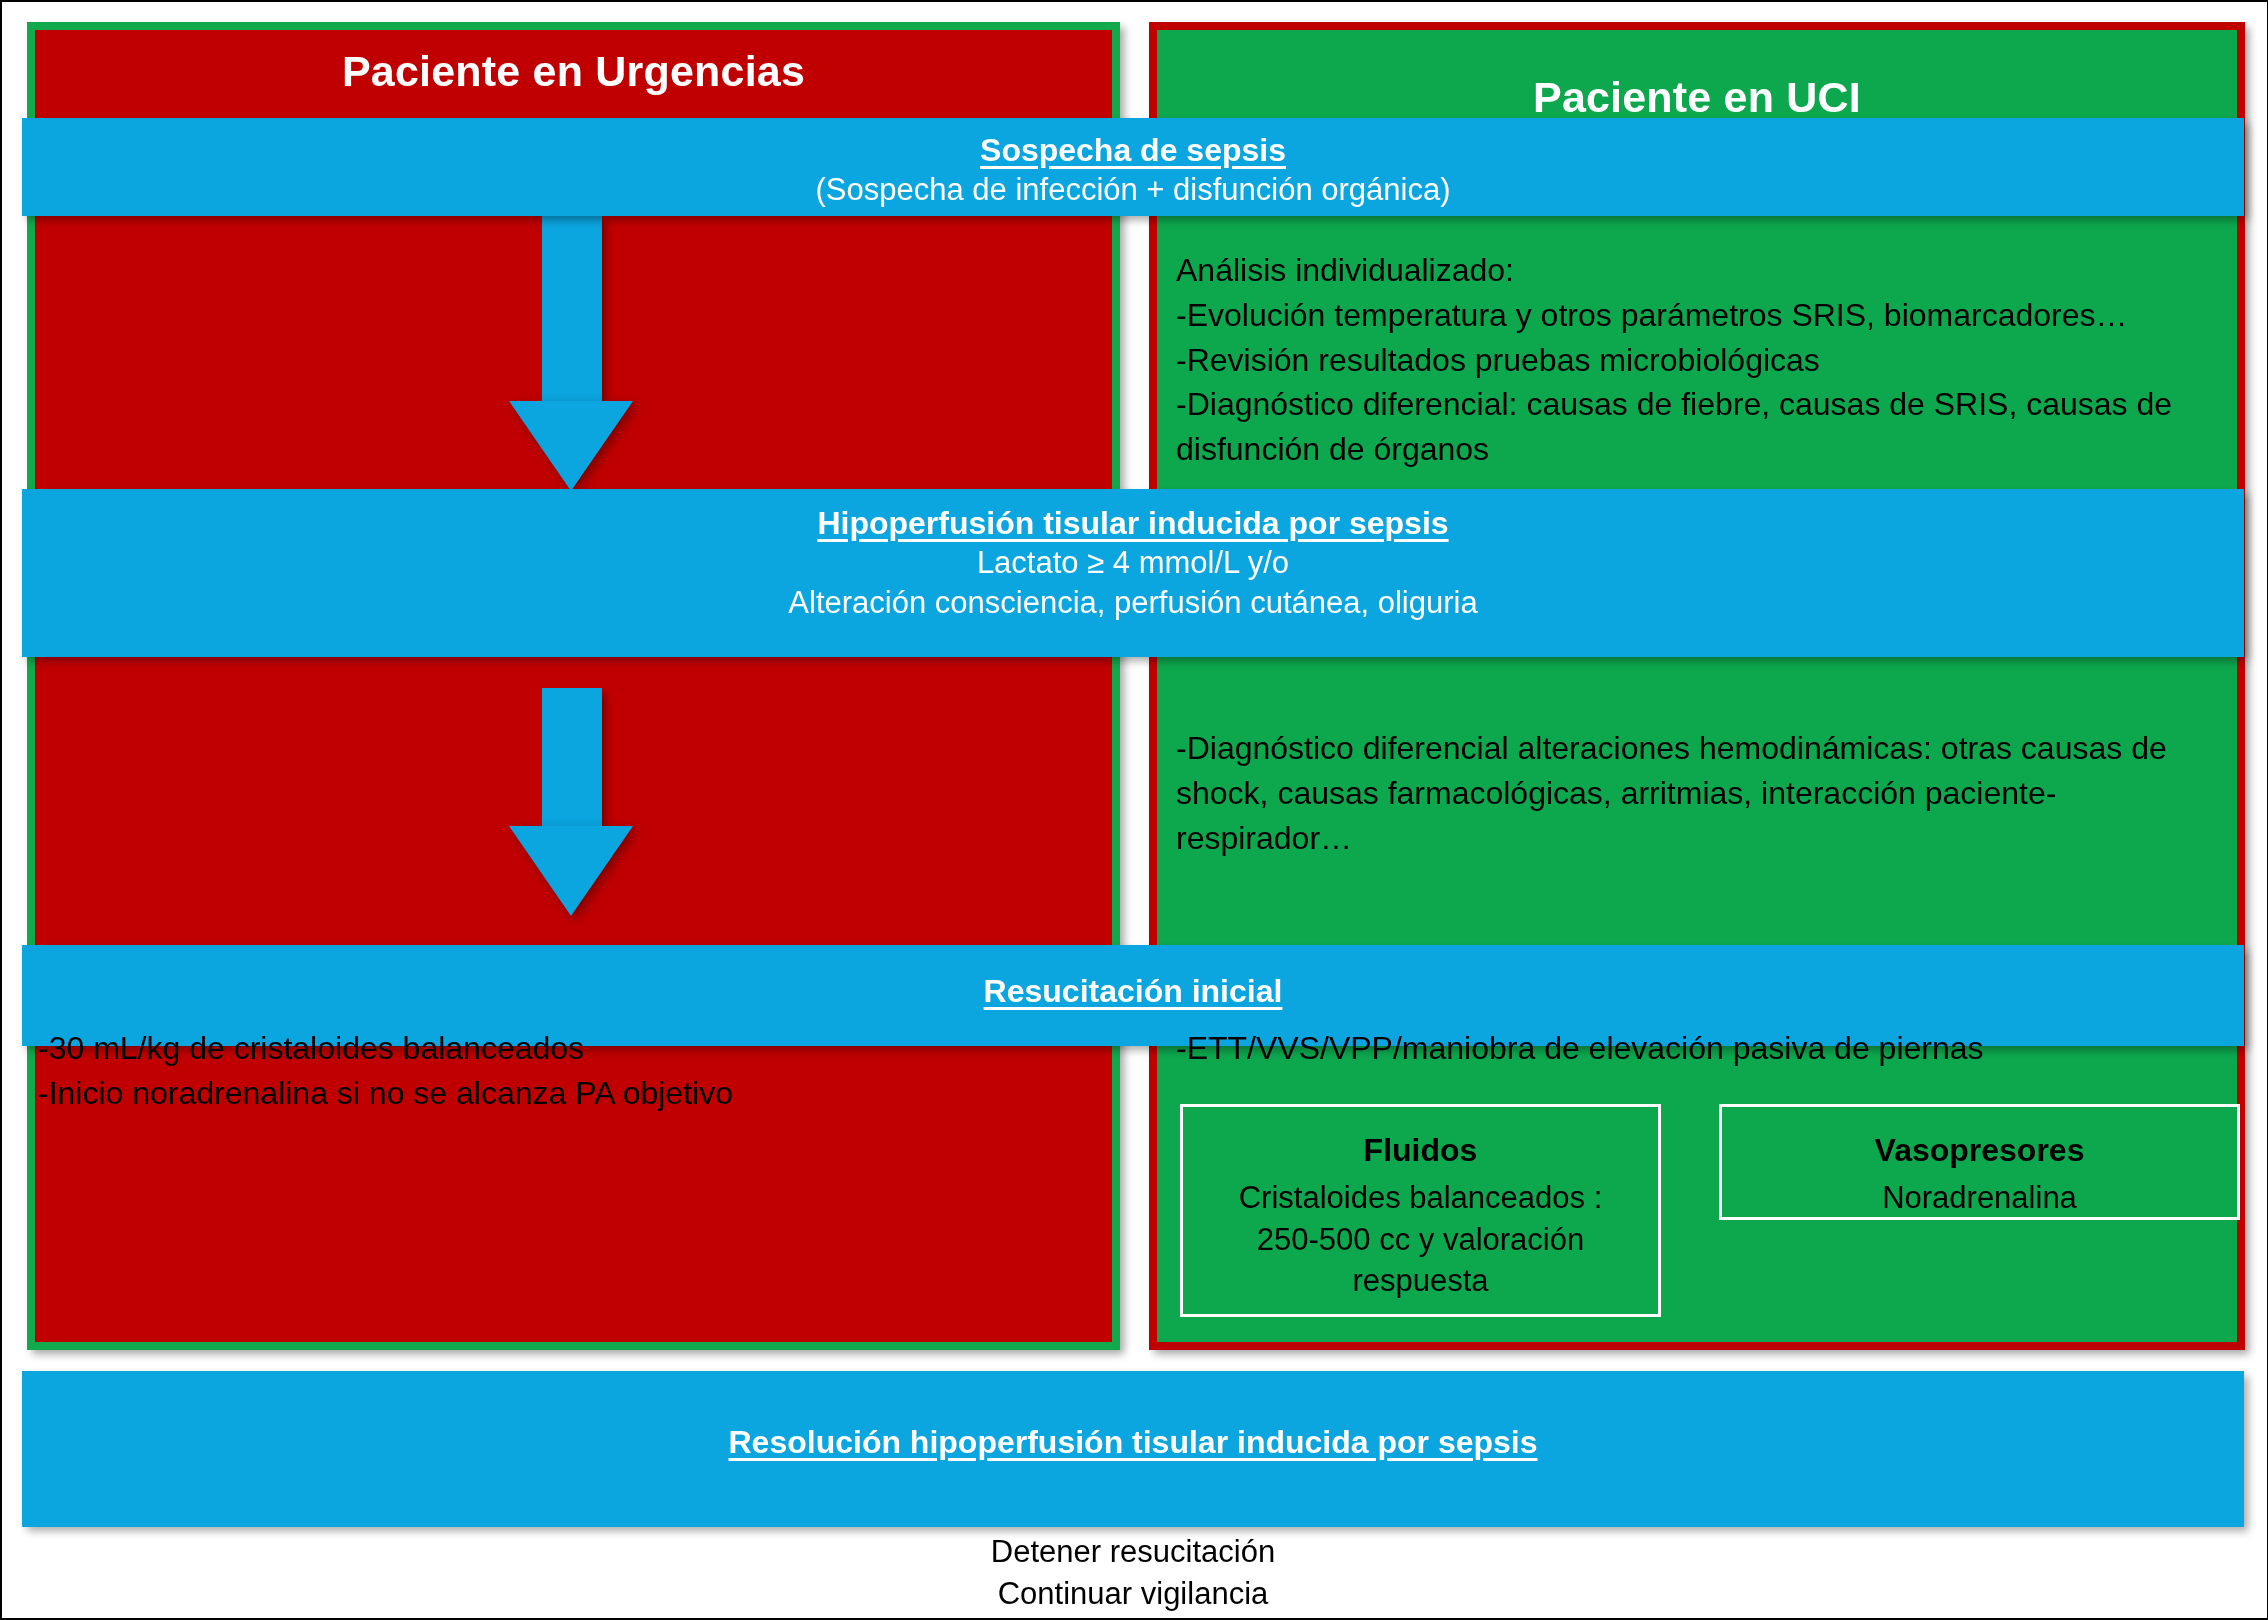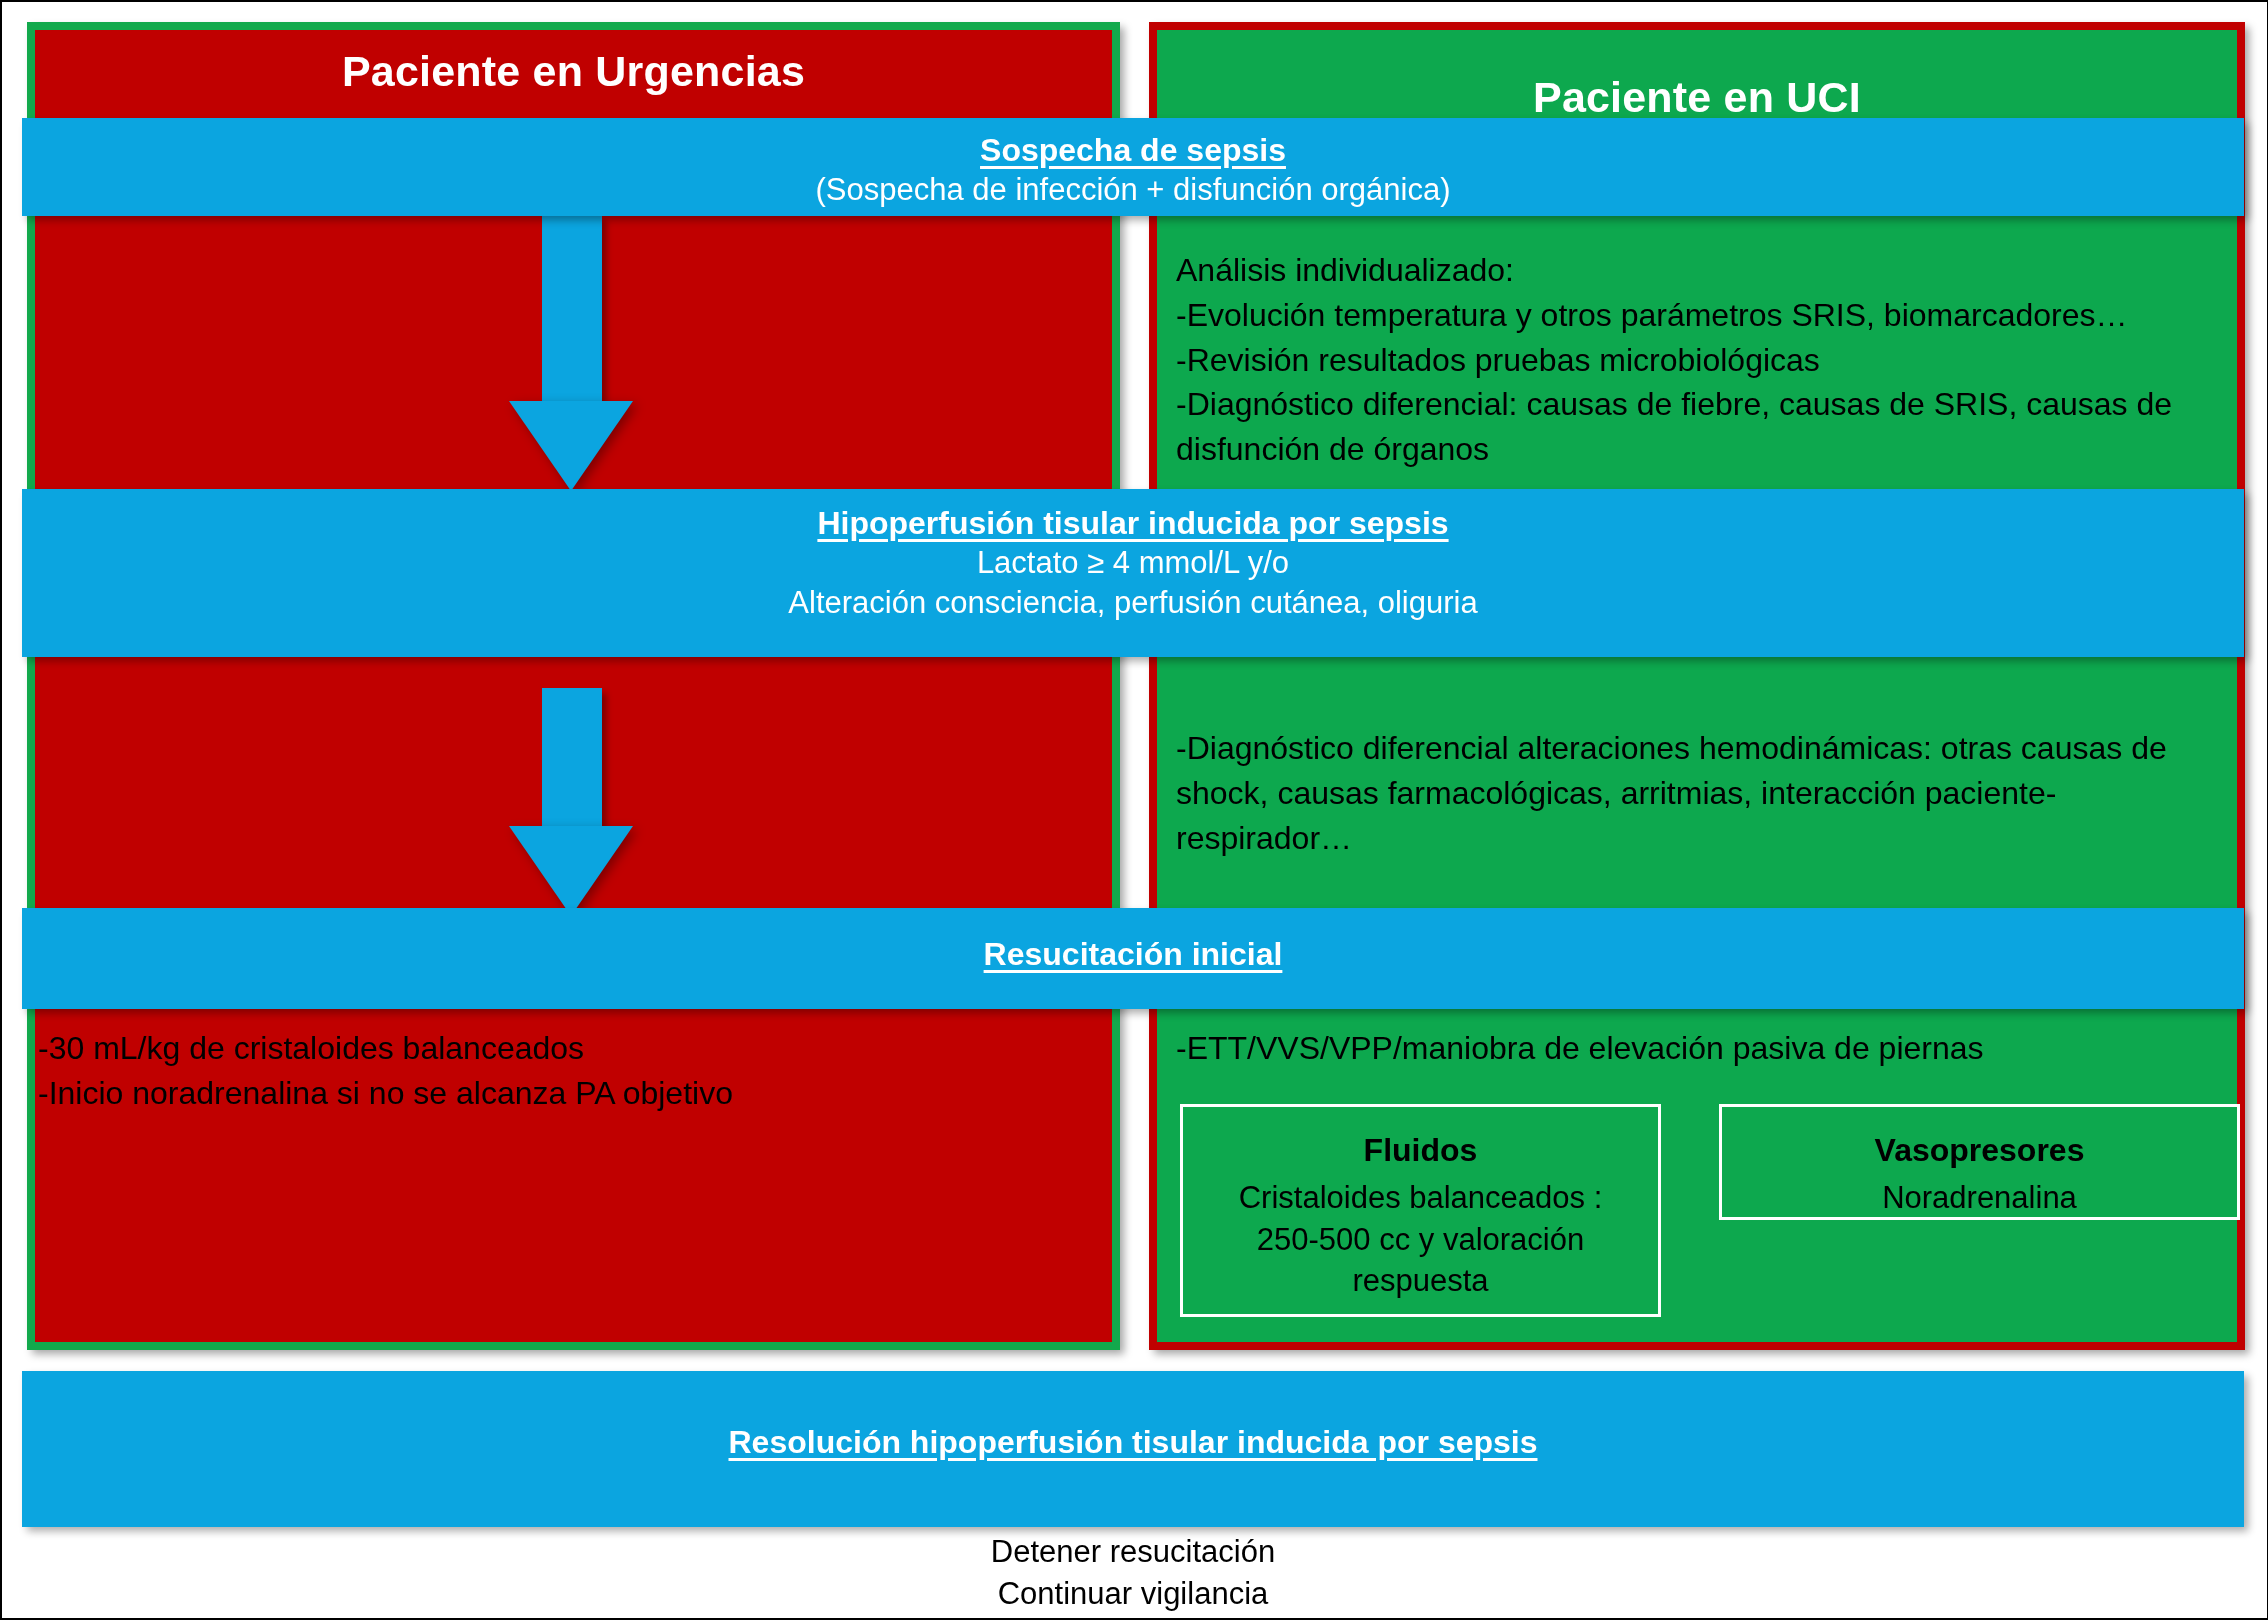--- a/index.html
+++ b/index.html
@@ -80,21 +80,21 @@
     line-height: 1.22;
   }
   .band-line {
     font-size: 31px;
     line-height: 1.3;
     font-weight: normal;
   }
 
   #band-sepsis       { top: 116px;  height: 98px; padding-top: 12.7px; }
   #band-hipoperf     { top: 487px;  height: 168px; padding-top: 14.5px; }
-  #band-resucitacion { top: 906px; height: 101px; padding-top: 27px; }
+  #band-resucitacion { top: 943px; height: 101px; padding-top: 27px; }
   #band-resolucion   { top: 1369px; height: 156px; padding-top: 52px; }
 
   
   .arrow {
     position: absolute;
     z-index: 4;
   }
   .arrow .shaft {
     position: absolute;
     background: #0BA5E0;

